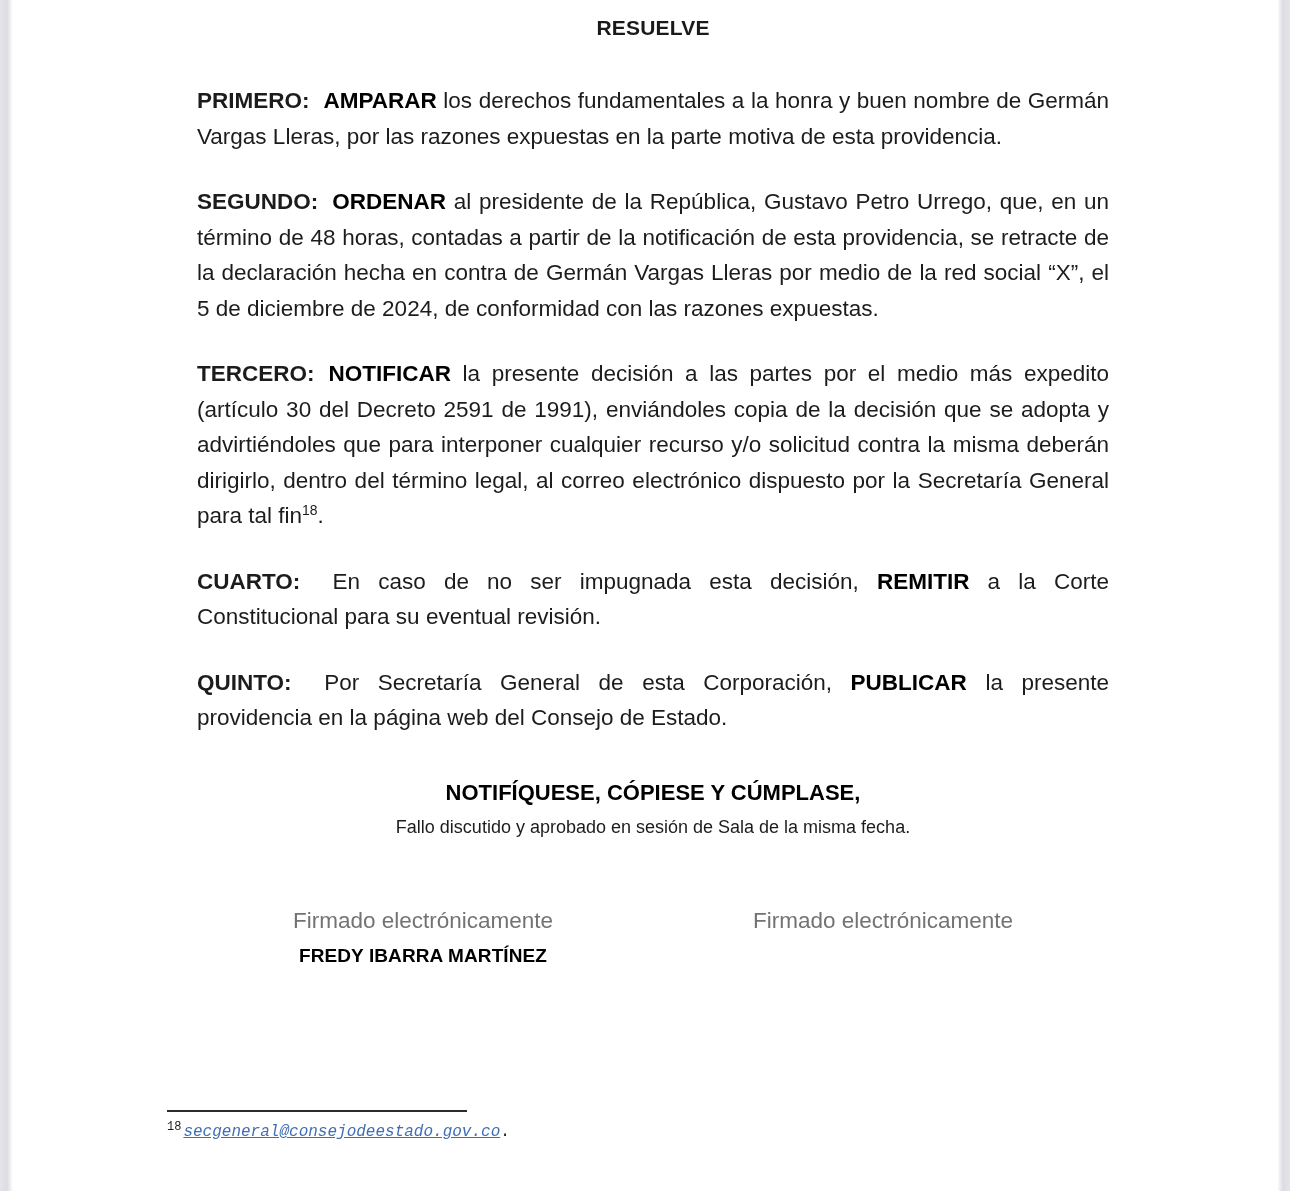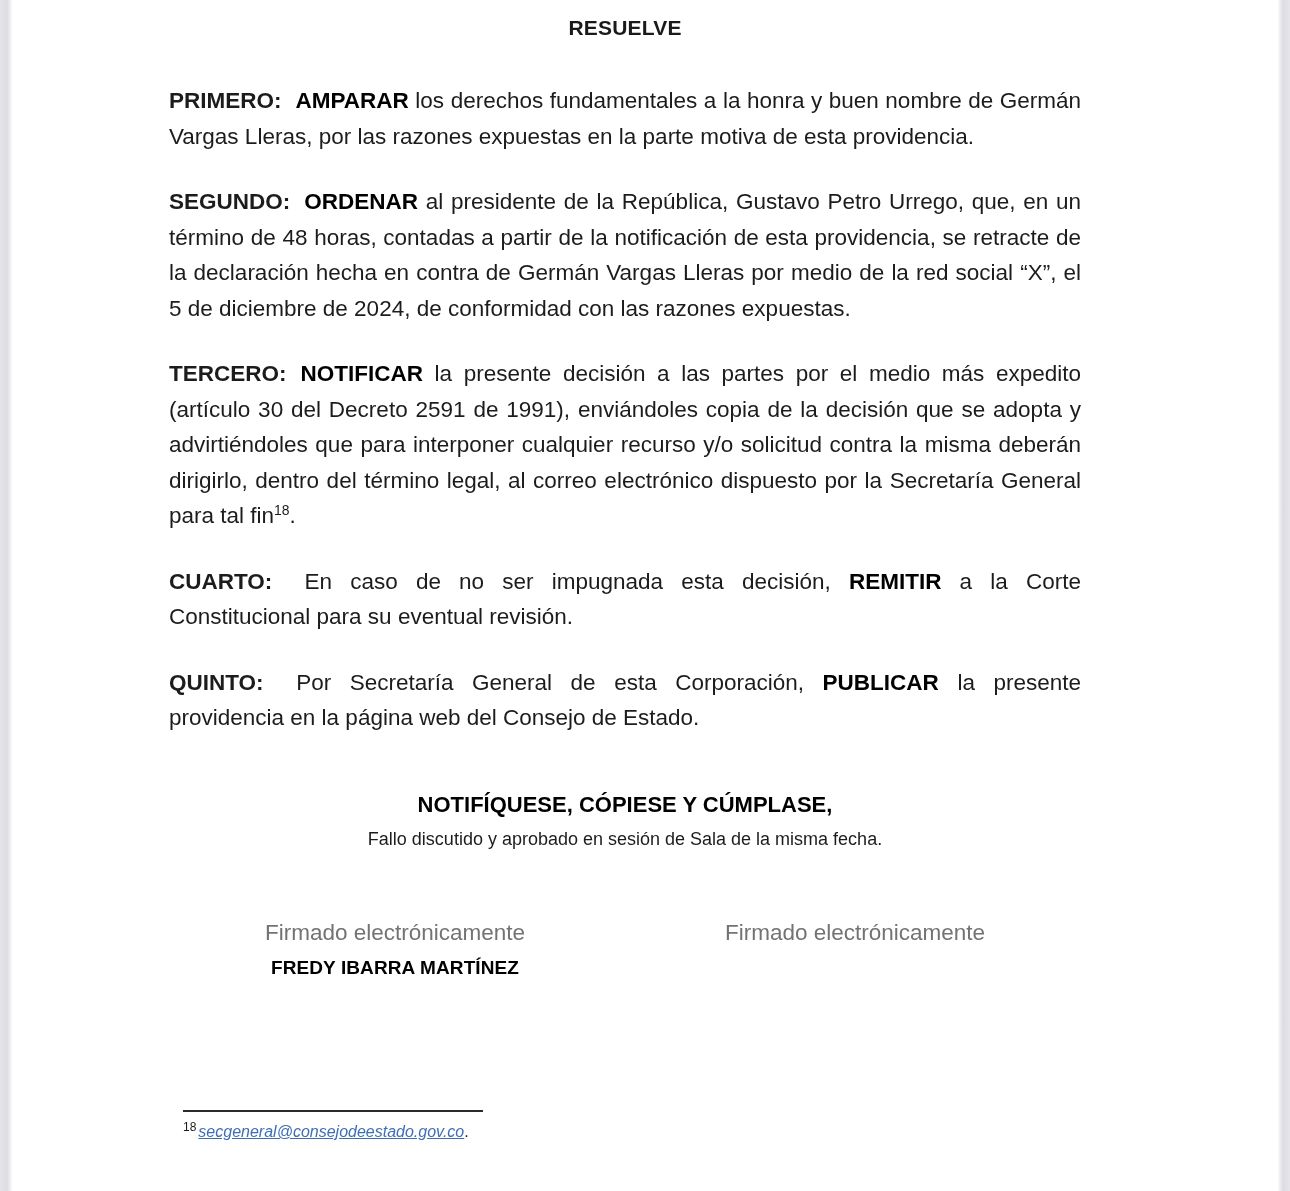--- a/index.html
+++ b/index.html
@@ -38,21 +38,21 @@
     position: absolute;
     left: 13px;
     right: 12px;
     top: 0;
     bottom: 0;
     background: #ffffff;
   }
 
   .content {
     position: absolute;
-    left: 152px;           
+    left: 180px;           
     width: 920px;
     top: 0;
   }
 
   .doc-heading {
     text-align: center;
     font-weight: bold;
     font-size: 21px;
     letter-spacing: 0.2px;
     margin: 16px 0 0 0;
@@ -83,21 +83,21 @@
   }
 
   sup {
     font-size: 0.62em;
     vertical-align: super;
     line-height: 0;
   }
 
   .closing {
     text-align: center;
-    margin: 16px;
+    margin: 4px;
     padding: 0;
   }
   .closing-bold {
     font-weight: 700;
     font-size: 22px;
     line-height: 34px;
     color: #000;
   }
   .closing-sub {
     font-size: 18px;
@@ -123,23 +123,24 @@
   .sig-line-2 {
     font-size: 19px;
     line-height: 34px;
     font-weight: 700;
     color: #000;
     letter-spacing: 0.1px;
   }
 
   .footnote-area {
     position: absolute;
-    left: 170px;
+    left: 154px;
     top: 1110px;
     width: 920px;
+    font-family: Liberation Mono, monospace;
   }
   .footnote-rule {
     width: 300px;
     height: 0;
     border-top: 2px solid #2b2b2b;
     margin: 0 0 9px 0;
   }
   .footnote-text {
     font-size: 16px;
     line-height: 22px;

